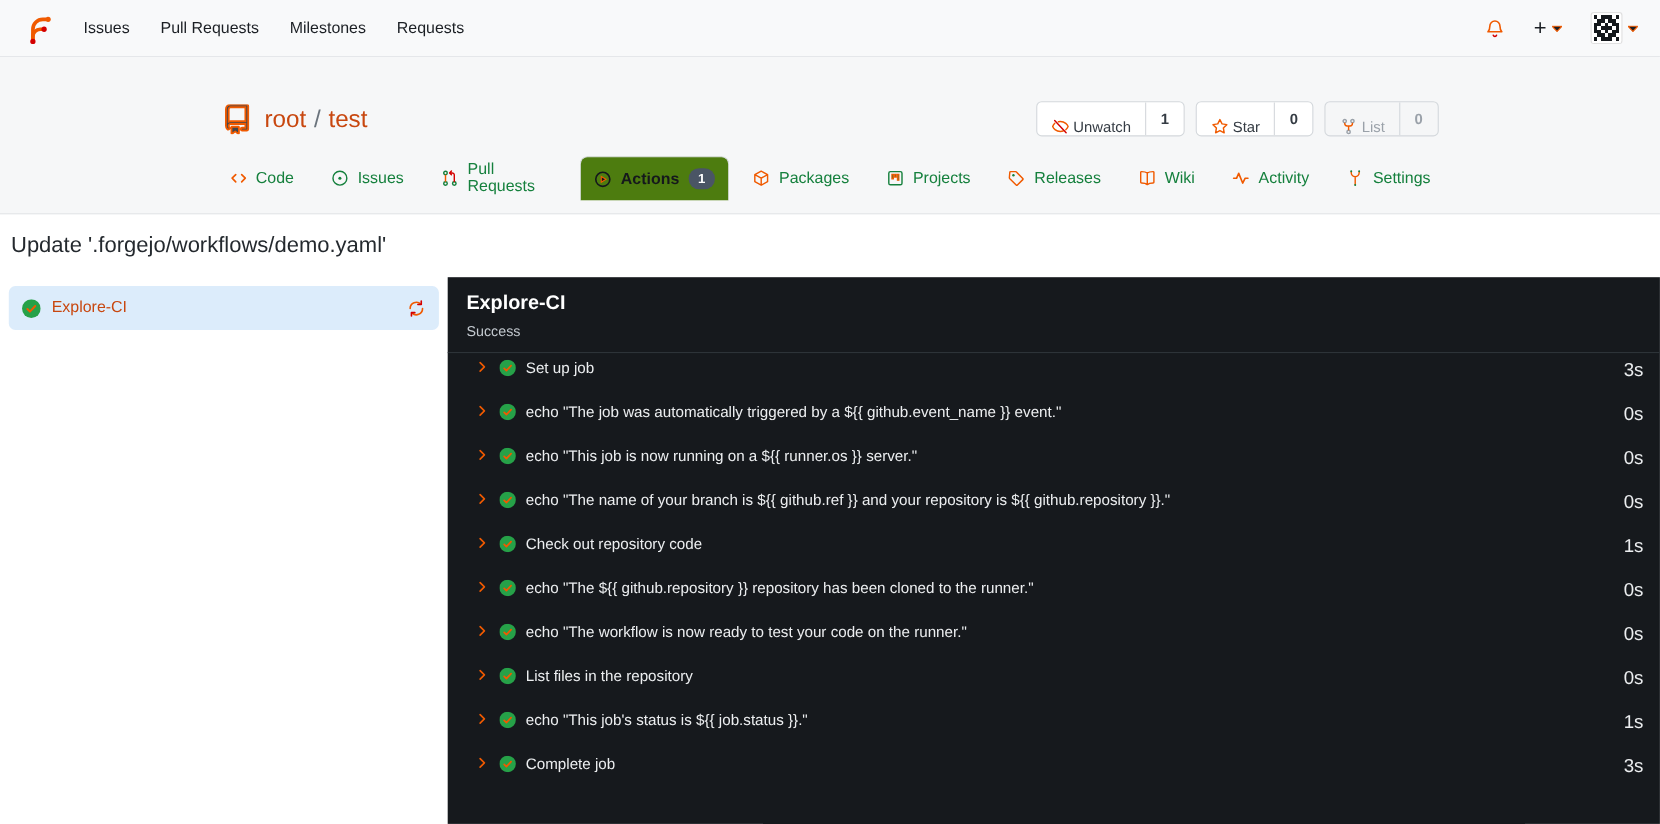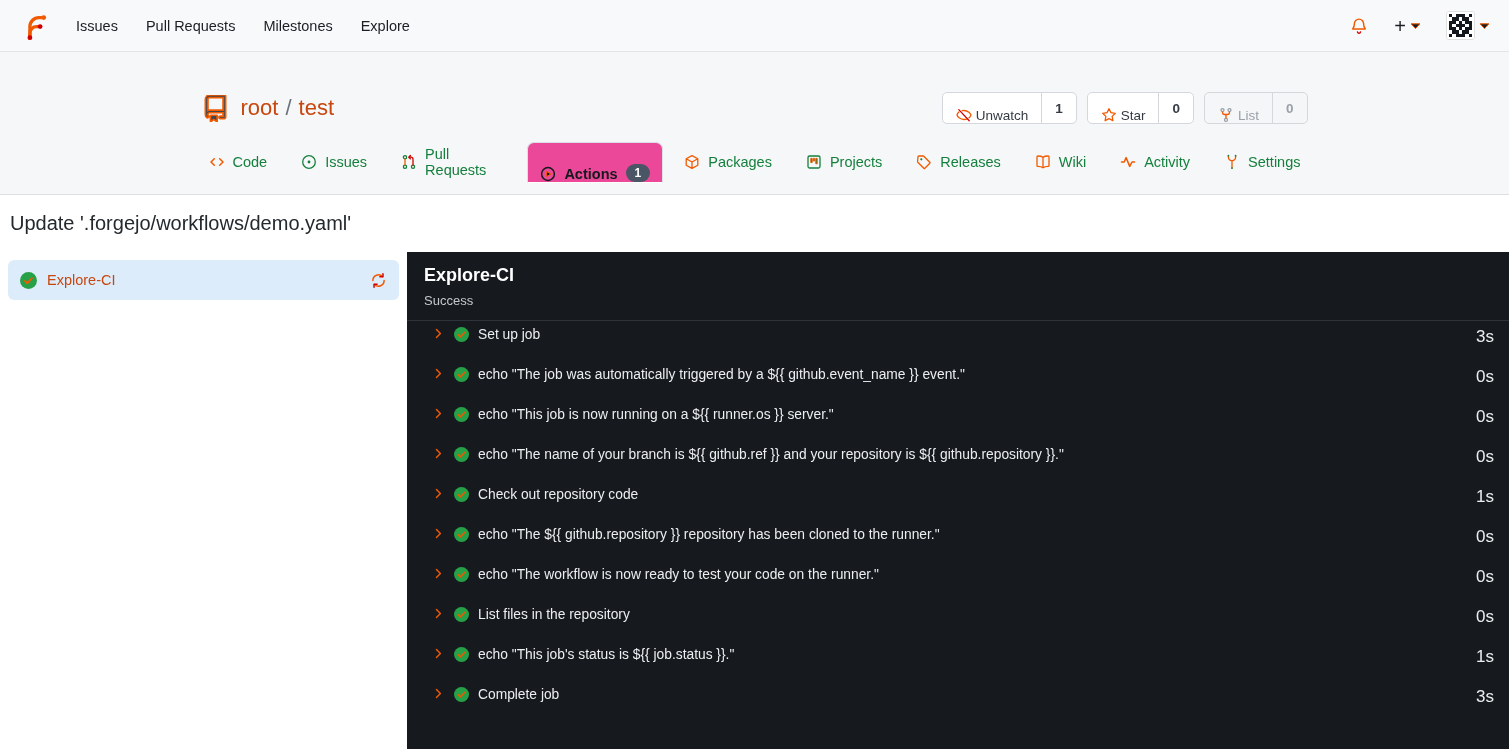--- a/index.html
+++ b/index.html
@@ -30,21 +30,21 @@
   .repo-slash { color:#6a737c; }
   .repo-buttons { margin-left:auto; display:flex; gap:10px; }
   .btn-group { display:flex; align-items:stretch; height:32px; border:1px solid #d4d8dc; border-radius:5px; background:#fff; overflow:hidden; font-size:13.5px; color:#343b43; cursor:pointer; }
   .btn-group.disabled { color:#9aa1a9; background:#f5f6f7; cursor:default; }
   .btn-main { display:flex; align-items:flex-end; gap:4px; padding:0 13px; }
   .btn-icon { width:16px; height:16px; }
   .btn-count { display:flex; align-items:center; padding:0 13px; border-left:1px solid #d4d8dc; font-weight:700; }
   .tabs { display:flex; align-items:flex-end; margin-top:7px; padding:0 2px; }
   .tab { display:flex; align-items:center; gap:8px; height:41px; padding:0 12px; margin-right:8px; font-size:14.5px; color:#15803d; cursor:pointer; border:1px solid transparent; }
   .tab .icon { width:16px; height:16px; }
-  .tab.active { background:#ec4899; border:1px solid #dcdfe3; border-bottom-color:#fff; border-radius:7px 7px 0 0; margin-bottom:-1px; color:#15181c; font-weight:700;align-items:flex-end; }
+  .tab.active { background:#4d7c0f; border:1px solid #dcdfe3; border-bottom-color:#fff; border-radius:7px 7px 0 0; margin-bottom:-1px; color:#15181c; font-weight:700; }
   .tab-badge { background:#4a5565; color:#fff; font-size:12px; font-weight:700; padding:2px 9px; border-radius:10px; line-height:1.2; }
   .tab-settings { margin-left:auto; margin-right:0; }
 
   
   .run-title-bar { background:#fff; padding:17px 10px; flex:none; }
   .run-title { font-size:20px; font-weight:400; color:#24292e; }
 
   
   .run-layout { display:flex; flex:1; min-height:0; }
   .run-sidebar { width:407px; flex:none; background:#fff; padding:8px; }
@@ -75,21 +75,21 @@
         <path d="M33 94V74a22 22 0 0 1 22-22h6" fill="none" stroke="#d40000" stroke-width="11"></path>
         <circle cx="67" cy="52" r="8" fill="#d40000"></circle>
         <circle cx="33" cy="89" r="8" fill="#d40000"></circle>
         <style>path{stroke:#f05a00}path+path{stroke:#d40000}</style>
       </svg>
     </span>
   <div class="nav-links" id="nav-links">
       <a class="nav-link">Issues</a>
       <a class="nav-link">Pull Requests</a>
       <a class="nav-link">Milestones</a>
-      <a class="nav-link">Explore</a>
+      <a class="nav-link">Requests</a>
     </div>
   <div class="nav-right">
     <span class="icon bell">
         <svg viewBox="0 0 16 16">
           <path d="M8 1.9a4.1 4.1 0 0 0-4.1 4.1c0 3-1.5 4.6-1.5 4.6h11.2S12.1 9 12.1 6A4.1 4.1 0 0 0 8 1.9z" fill="none" stroke="currentColor" stroke-width="1.3" stroke-linejoin="round"></path>
           <path d="M6.7 13.4a1.35 1.35 0 0 0 2.6 0" fill="none" stroke="currentColor" stroke-width="1.3" stroke-linecap="round"></path>
         </svg>
       </span>
     <div class="plus-group">
       <span class="plus-sign">+</span>

